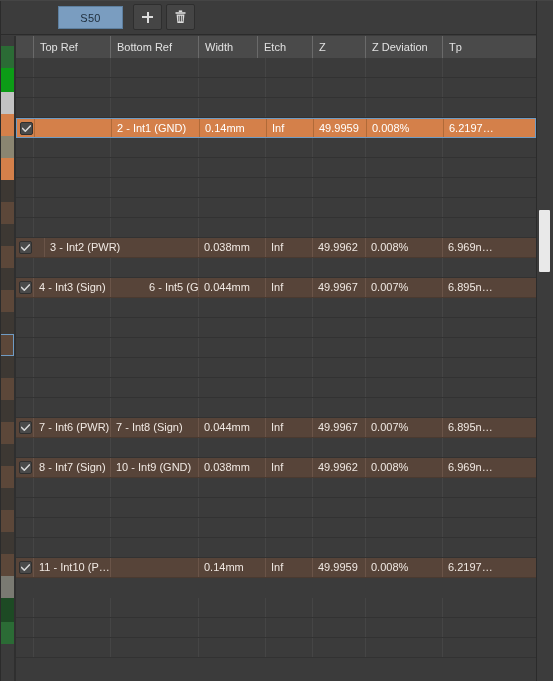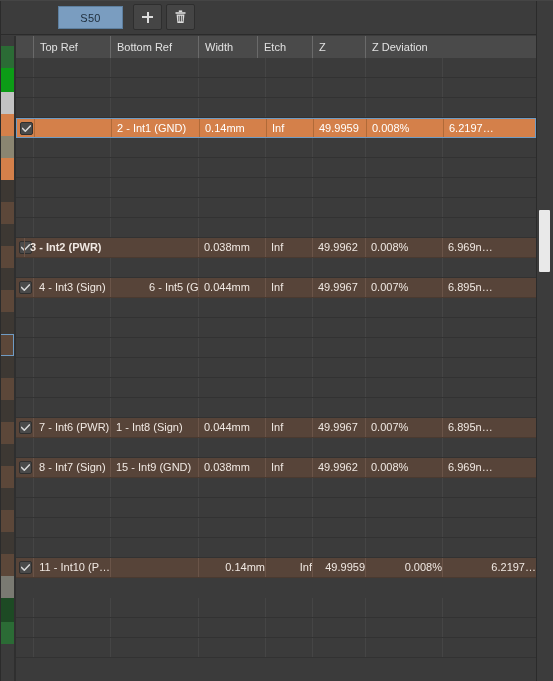--- a/index.html
+++ b/index.html
@@ -166,20 +166,21 @@
   <div class="strip-divider"></div>
 
   <div class="table-wrap">
     <div class="hdr" id="hdr">
         <div class="hcell first" style="left: 17px; width: 77px;">Top Ref</div>
         <div class="hcell" style="left: 94px; width: 88px;">Bottom Ref</div>
         <div class="hcell" style="left: 182px; width: 67px;">Width</div>
         <div class="hcell" style="left: 241px; width: 47px;">Etch</div>
         <div class="hcell" style="left: 296px; width: 53px;">Z</div>
         <div class="hcell" style="left: 349px; width: 77px;">Z Deviation</div>
+        <div class="hcell" style="left: 426px; width: 94px;">Tp</div>
       </div>
     <div class="rows" id="rows">
         <div class="row empty" style="top: 0px;">
           <div class="cell" style="left: 17px; width: 77px;"></div>
           <div class="cell" style="left: 94px; width: 88px;"></div>
           <div class="cell" style="left: 182px; width: 67px;"></div>
           <div class="cell" style="left: 249px; width: 47px;"></div>
           <div class="cell" style="left: 296px; width: 53px;"></div>
           <div class="cell" style="left: 349px; width: 77px;"></div>
           <div class="cell" style="left: 426px; width: 94px;"></div>
@@ -264,21 +265,21 @@
           <div class="cell" style="left: 426px; width: 94px;"></div>
         </div>
         <div class="row brown" style="top: 180px;">
           <div class="cb-cell">
             <div class="cbox">
               <svg class="chk" width="9" height="8" viewBox="0 0 9 8">
                 <path d="M0.6 3.4 L3.3 6.3 L8.3 0.9" stroke="#d8d8d8" stroke-width="1.5" fill="none" stroke-linecap="round" stroke-linejoin="round"></path>
               </svg>
             </div>
           </div>
-          <div class="cell" style="left: 8px; width: 77px; font-weight: bold;">3 - Int2 (PWR)</div>
+          <div class="cell" style="left: 28px; width: 77px;">3 - Int2 (PWR)</div>
           <div class="cell" style="left: 182px; width: 67px;">0.038mm</div>
           <div class="cell" style="left: 249px; width: 47px;">Inf</div>
           <div class="cell" style="left: 296px; width: 53px;">49.9962</div>
           <div class="cell" style="left: 349px; width: 77px;">0.008%</div>
           <div class="cell" style="left: 426px; width: 94px;">6.969n…</div>
         </div>
         <div class="row empty" style="top: 200px;">
           <div class="cell" style="left: 17px; width: 77px;"></div>
           <div class="cell" style="left: 94px; width: 88px;"></div>
           <div class="cell" style="left: 182px; width: 67px;"></div>
@@ -359,21 +360,21 @@
         </div>
         <div class="row brown" style="top: 360px;">
           <div class="cb-cell">
             <div class="cbox">
               <svg class="chk" width="9" height="8" viewBox="0 0 9 8">
                 <path d="M0.6 3.4 L3.3 6.3 L8.3 0.9" stroke="#d8d8d8" stroke-width="1.5" fill="none" stroke-linecap="round" stroke-linejoin="round"></path>
               </svg>
             </div>
           </div>
           <div class="cell" style="left: 17px; width: 77px;">7 - Int6 (PWR)</div>
-          <div class="cell" style="left: 94px; width: 88px;">1 - Int8 (Sign)</div>
+          <div class="cell" style="left: 94px; width: 88px;">7 - Int8 (Sign)</div>
           <div class="cell" style="left: 182px; width: 67px;">0.044mm</div>
           <div class="cell" style="left: 249px; width: 47px;">Inf</div>
           <div class="cell" style="left: 296px; width: 53px;">49.9967</div>
           <div class="cell" style="left: 349px; width: 77px;">0.007%</div>
           <div class="cell" style="left: 426px; width: 94px;">6.895n…</div>
         </div>
         <div class="row empty" style="top: 380px;">
           <div class="cell" style="left: 17px; width: 77px;"></div>
           <div class="cell" style="left: 94px; width: 88px;"></div>
           <div class="cell" style="left: 182px; width: 67px;"></div>
@@ -384,21 +385,21 @@
         </div>
         <div class="row brown" style="top: 400px;">
           <div class="cb-cell">
             <div class="cbox">
               <svg class="chk" width="9" height="8" viewBox="0 0 9 8">
                 <path d="M0.6 3.4 L3.3 6.3 L8.3 0.9" stroke="#d8d8d8" stroke-width="1.5" fill="none" stroke-linecap="round" stroke-linejoin="round"></path>
               </svg>
             </div>
           </div>
           <div class="cell" style="left: 17px; width: 77px;">8 - Int7 (Sign)</div>
-          <div class="cell" style="left: 94px; width: 88px;">15 - Int9 (GND)</div>
+          <div class="cell" style="left: 94px; width: 88px;">10 - Int9 (GND)</div>
           <div class="cell" style="left: 182px; width: 67px;">0.038mm</div>
           <div class="cell" style="left: 249px; width: 47px;">Inf</div>
           <div class="cell" style="left: 296px; width: 53px;">49.9962</div>
           <div class="cell" style="left: 349px; width: 77px;">0.008%</div>
           <div class="cell" style="left: 426px; width: 94px;">6.969n…</div>
         </div>
         <div class="row empty" style="top: 420px;">
           <div class="cell" style="left: 17px; width: 77px;"></div>
           <div class="cell" style="left: 94px; width: 88px;"></div>
           <div class="cell" style="left: 182px; width: 67px;"></div>
@@ -436,21 +437,21 @@
         </div>
         <div class="row empty" style="top: 500px;">
           <div class="cell" style="left: 17px; width: 77px;"></div>
           <div class="cell" style="left: 94px; width: 88px;"></div>
           <div class="cell" style="left: 182px; width: 67px;"></div>
           <div class="cell" style="left: 249px; width: 47px;"></div>
           <div class="cell" style="left: 296px; width: 53px;"></div>
           <div class="cell" style="left: 349px; width: 77px;"></div>
           <div class="cell" style="left: 426px; width: 94px;"></div>
         </div>
-        <div class="row brown" style="top: 500px; text-align: right;">
+        <div class="row brown" style="top: 500px;">
           <div class="cb-cell">
             <div class="cbox">
               <svg class="chk" width="9" height="8" viewBox="0 0 9 8">
                 <path d="M0.6 3.4 L3.3 6.3 L8.3 0.9" stroke="#d8d8d8" stroke-width="1.5" fill="none" stroke-linecap="round" stroke-linejoin="round"></path>
               </svg>
             </div>
           </div>
           <div class="cell" style="left: 17px; width: 77px;">11 - Int10 (P…</div>
           <div class="cell" style="left: 94px; width: 88px;"></div>
           <div class="cell" style="left: 182px; width: 67px;">0.14mm</div>

